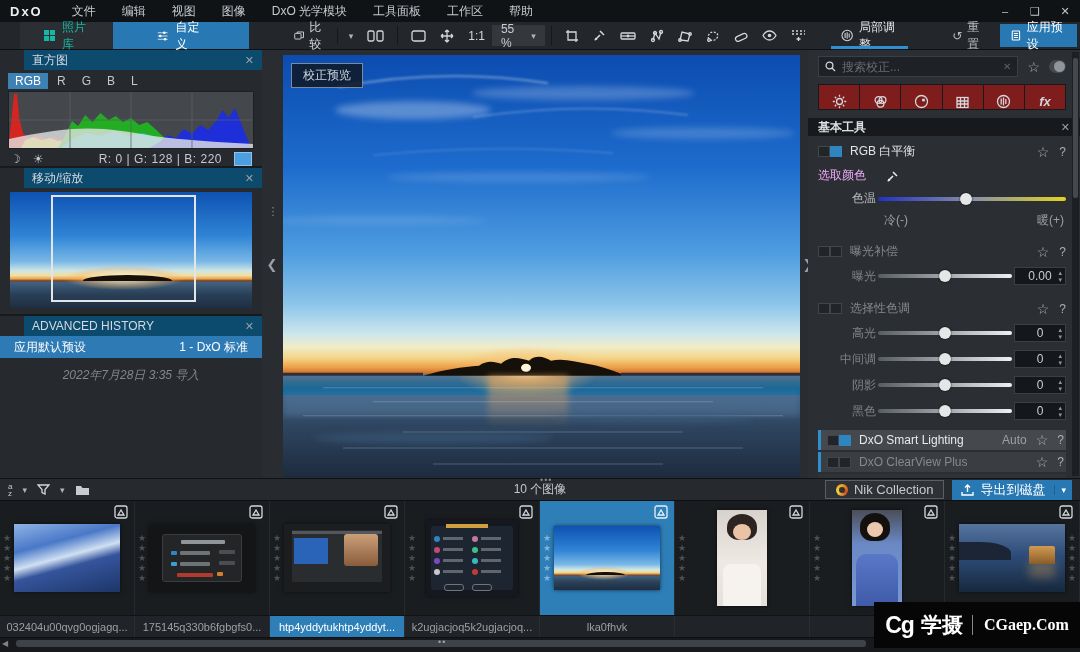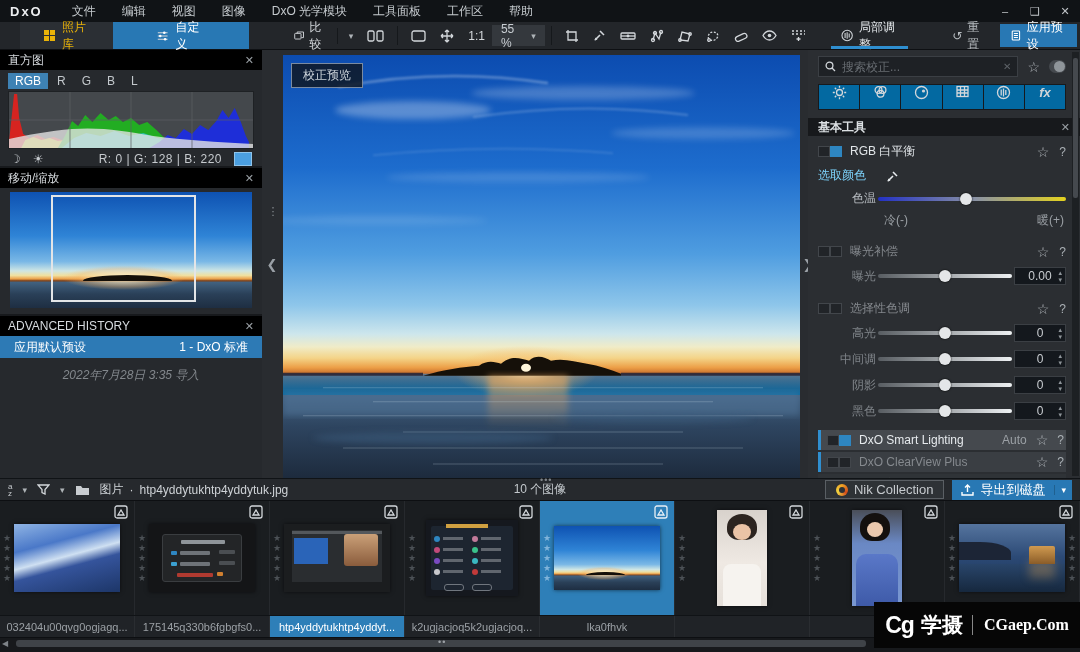--- a/index.html
+++ b/index.html
@@ -11,40 +11,40 @@
     user-select:none;
   }
   
   .menubar { height:22px; background:#101316; display:flex; align-items:center; padding-left:8px; }
   .logo { color:#eceef0; font-weight:bold; letter-spacing:2px; margin:0 16px 0 2px; font-size:13px; }
   .menu-item { padding:8px 13px; color:#c4c9cd; line-height:22px; }
   .win-controls { margin-left:auto; display:flex; }
   .win-btn { width:30px; text-align:center; color:#c0c4c8; line-height:22px; font-size:11px; }
   
   .toolbar { height:28px; background:#23262a; display:flex; align-items:stretch; border-bottom:1px solid #0e1013; }
-  .tab { display:flex; align-items:center; gap:7px; padding:0 24px; color:#eab308; }
+  .tab { display:flex; align-items:center; gap:7px; padding:0 24px; color:#14b8a6; }
   .tab.library { background:#2b2f34; }
   .tab.custom  { background:#2878b4; color:#fff; }
   .grid-ic { display:inline-grid; grid-template-columns:5px 5px; gap:1px; }
   .grid-ic i { width:5px; height:5px; background:currentColor; }
   .tsep { width:1px; background:#15181b; margin:4px 6px; }
   .tbtn { display:flex; align-items:center; gap:5px; padding:0 7px; color:#d3d7db; }
   .tbtn svg { display:block; }
   .caret { font-size:9px; color:#aeb3b7; }
   .zoom-box { background:#34383d; display:flex; align-items:center; gap:10px; padding:0 9px; margin:3px 0; }
   .local-adj { position:relative; padding:0 12px; display:flex; align-items:center; gap:6px; color:#e3e7ea; }
   .local-adj::after { content:""; position:absolute; left:2px; right:2px; bottom:0; height:3px; background:#2f8fd0; }
   .reset-btn { display:flex; align-items:center; gap:5px; padding:0 12px; color:#b9bec2; }
   .apply-preset { display:flex; align-items:center; gap:6px; background:#2878b4; color:#fff; padding:0 11px; margin:2px 3px; }
   
   .content { position:absolute; top:50px; left:0; right:0; height:428px; display:flex; }
   
   .left-panel { width:262px; background:#17191c; display:flex; flex-direction:column; gap:2px; }
   .panel { background:#26292d; }
-  .p-header { height:20px; display:flex; align-items:center; justify-content:space-between; padding:0 8px; color:#d6dade; background:#000000; }
+  .p-header { height:20px; display:flex; align-items:center; justify-content:space-between; padding:0 8px; color:#d6dade; background:#0c4a6e;margin-left:24px; }
   .p-close { color:#9aa0a5; font-size:11px; }
   .h-tabs { display:flex; align-items:center; gap:2px; padding:3px 8px 2px; }
   .h-tab { padding:1px 7px; color:#c3c8cc; }
   .h-tab.active { background:#3e82b4; color:#fff; }
   .h-plot { margin:0 8px; height:58px; background:#44484c; border:1px solid #1e2124; position:relative; }
   .h-plot svg { position:absolute; inset:0; width:100%; height:100%; }
   .h-foot { display:flex; align-items:center; padding:3px 10px 0; gap:12px; color:#c6cace; }
   .h-foot .vals { margin-left:auto; letter-spacing:.5px; color:#c6cace; }
   .h-swatch { width:18px; height:14px; background:#4b9fe0; border:1px solid #8fc4ea; }
   .nav-thumb { margin:4px 10px 6px; height:116px; position:relative; background:#0b0b0d; overflow:hidden; }
@@ -71,33 +71,33 @@
   .rp-scroll i { position:absolute; top:6px; left:1px; width:5px; height:140px; background:#45494e; border-radius:2px; }
   .search-row { display:flex; align-items:center; gap:9px; }
   .search-box { flex:1; height:21px; background:#1e2125; border:1px solid #3b3f44; display:flex; align-items:center; gap:6px; padding:0 6px; }
   .search-box input { flex:1; background:transparent; border:0; outline:0; color:#aab0b5; font:inherit; min-width:0; }
   .search-box input::placeholder { color:#676c71; }
   .ic-x { color:#5e6368; font-size:10px; }
   .star { color:#aeb3b8; font-size:14px; }
   .toggle { width:24px; height:13px; background:#45494e; border-radius:7px; position:relative; }
   .toggle i { position:absolute; right:1px; top:1px; width:11px; height:11px; border-radius:50%; background:#8f959a; }
   .group-icons { display:flex; margin-top:7px; border:1px solid #17191c; }
-  .gicon { flex:1; height:24px; display:flex; align-items:flex-start; justify-content:center; background:#0369a1; border-right:1px solid #17191c; color:#cfd4d8; }
+  .gicon { flex:1; height:24px; display:flex; align-items:flex-end; justify-content:center; background:#7f1d1d; border-right:1px solid #17191c; color:#cfd4d8; }
   .gicon:last-child { border-right:0; }
   .gicon .fx { font-style:italic; font-weight:bold; font-size:13px; }
   .sec-header { height:18px; margin:8px -14px 0 -10px; padding:0 10px; background:#17191c; display:flex; align-items:center; justify-content:space-between; font-weight:bold; color:#dde1e4; }
   .tool-title { display:flex; align-items:center; gap:8px; padding:7px 0 3px; }
   .tool-title .t { color:#e2e6e9; }
   .tool-title .t.dim { color:#85898e; }
   .tt-right { margin-left:auto; display:flex; gap:10px; align-items:center; }
   .help { color:#aab0b5; font-size:12px; }
   .dual { display:flex; width:24px; height:11px; }
   .dual i { width:12px; height:11px; background:#212428; border:1px solid #42464b; }
   .dual i.on { background:#2e86c1; border-color:#2e86c1; }
-  .pick-row { display:flex; align-items:center; gap:20px; padding:4px 0 2px; color:#7dd3fc; }
+  .pick-row { display:flex; align-items:center; gap:20px; padding:4px 0 2px; color:#f0abfc; }
   .srow { display:flex; align-items:center; gap:2px; padding:4px 0; }
   .srow .lb { width:58px; text-align:right; color:#b9bec3; }
   .srow .lb.dim, .dimtxt { color:#7e8388; }
   .track { flex:1; height:4px; border-radius:2px; background:linear-gradient(90deg,#585d62,#eef1f3); position:relative; }
   .track.temp { background:linear-gradient(90deg,#2331c4,#8b93a4 52%,#e4d21e); }
   .knob { position:absolute; top:-4px; width:12px; height:12px; border-radius:50%; background:#e4e6e8; box-shadow:0 0 2px #000; margin-left:-6px; }
   .cw { display:flex; justify-content:space-between; padding:1px 2px 3px 66px; color:#9ba0a5; }
   .valbox { width:52px; height:18px; background:#14181d; border:1px solid #3b3f44; color:#c9cdd1; display:flex; align-items:center; justify-content:center; gap:0; position:relative; }
   .valbox .stp { position:absolute; right:3px; top:1px; display:flex; flex-direction:column; line-height:7px; font-size:7px; color:#8f959a; }
   .mini-row { height:20px; margin-top:2px; display:flex; align-items:center; gap:8px; padding-right:2px; background:#2f3337; border-left:3px solid transparent; }
@@ -711,25 +711,20 @@
         <span>z</span>
       </span>
     <span class="caret">▾</span>
     <svg class="ic" width="13" height="11" viewBox="0 0 13 11">
         <path d="M1 1h11L8 5.5V10l-3-1.5V5.5z"></path>
       </svg>
     <span class="caret">▾</span>
     <svg width="15" height="12" viewBox="0 0 15 12">
         <path d="M1 2h5l1.5 2H14v7H1z" fill="#c8ccd0"></path>
       </svg>
-    <span class="sb-path">
-      <span>图片</span>
-      <span>·</span>
-      <span>htp4yddytukhtp4yddytuk.jpg</span>
-    </span>
     <span class="sb-count">10 个图像</span>
     <span class="sb-right">
       <span class="nik-btn">
         <span class="nik-logo"></span>
         <span>Nik Collection</span>
       </span>
       <span class="export-btn">
         <span class="main">
           <svg width="13" height="12" viewBox="0 0 13 12" style="stroke:#fff;fill:none;stroke-width:1.4;">
               <path d="M6.5 8V1M4 3.5L6.5 1 9 3.5"></path>

